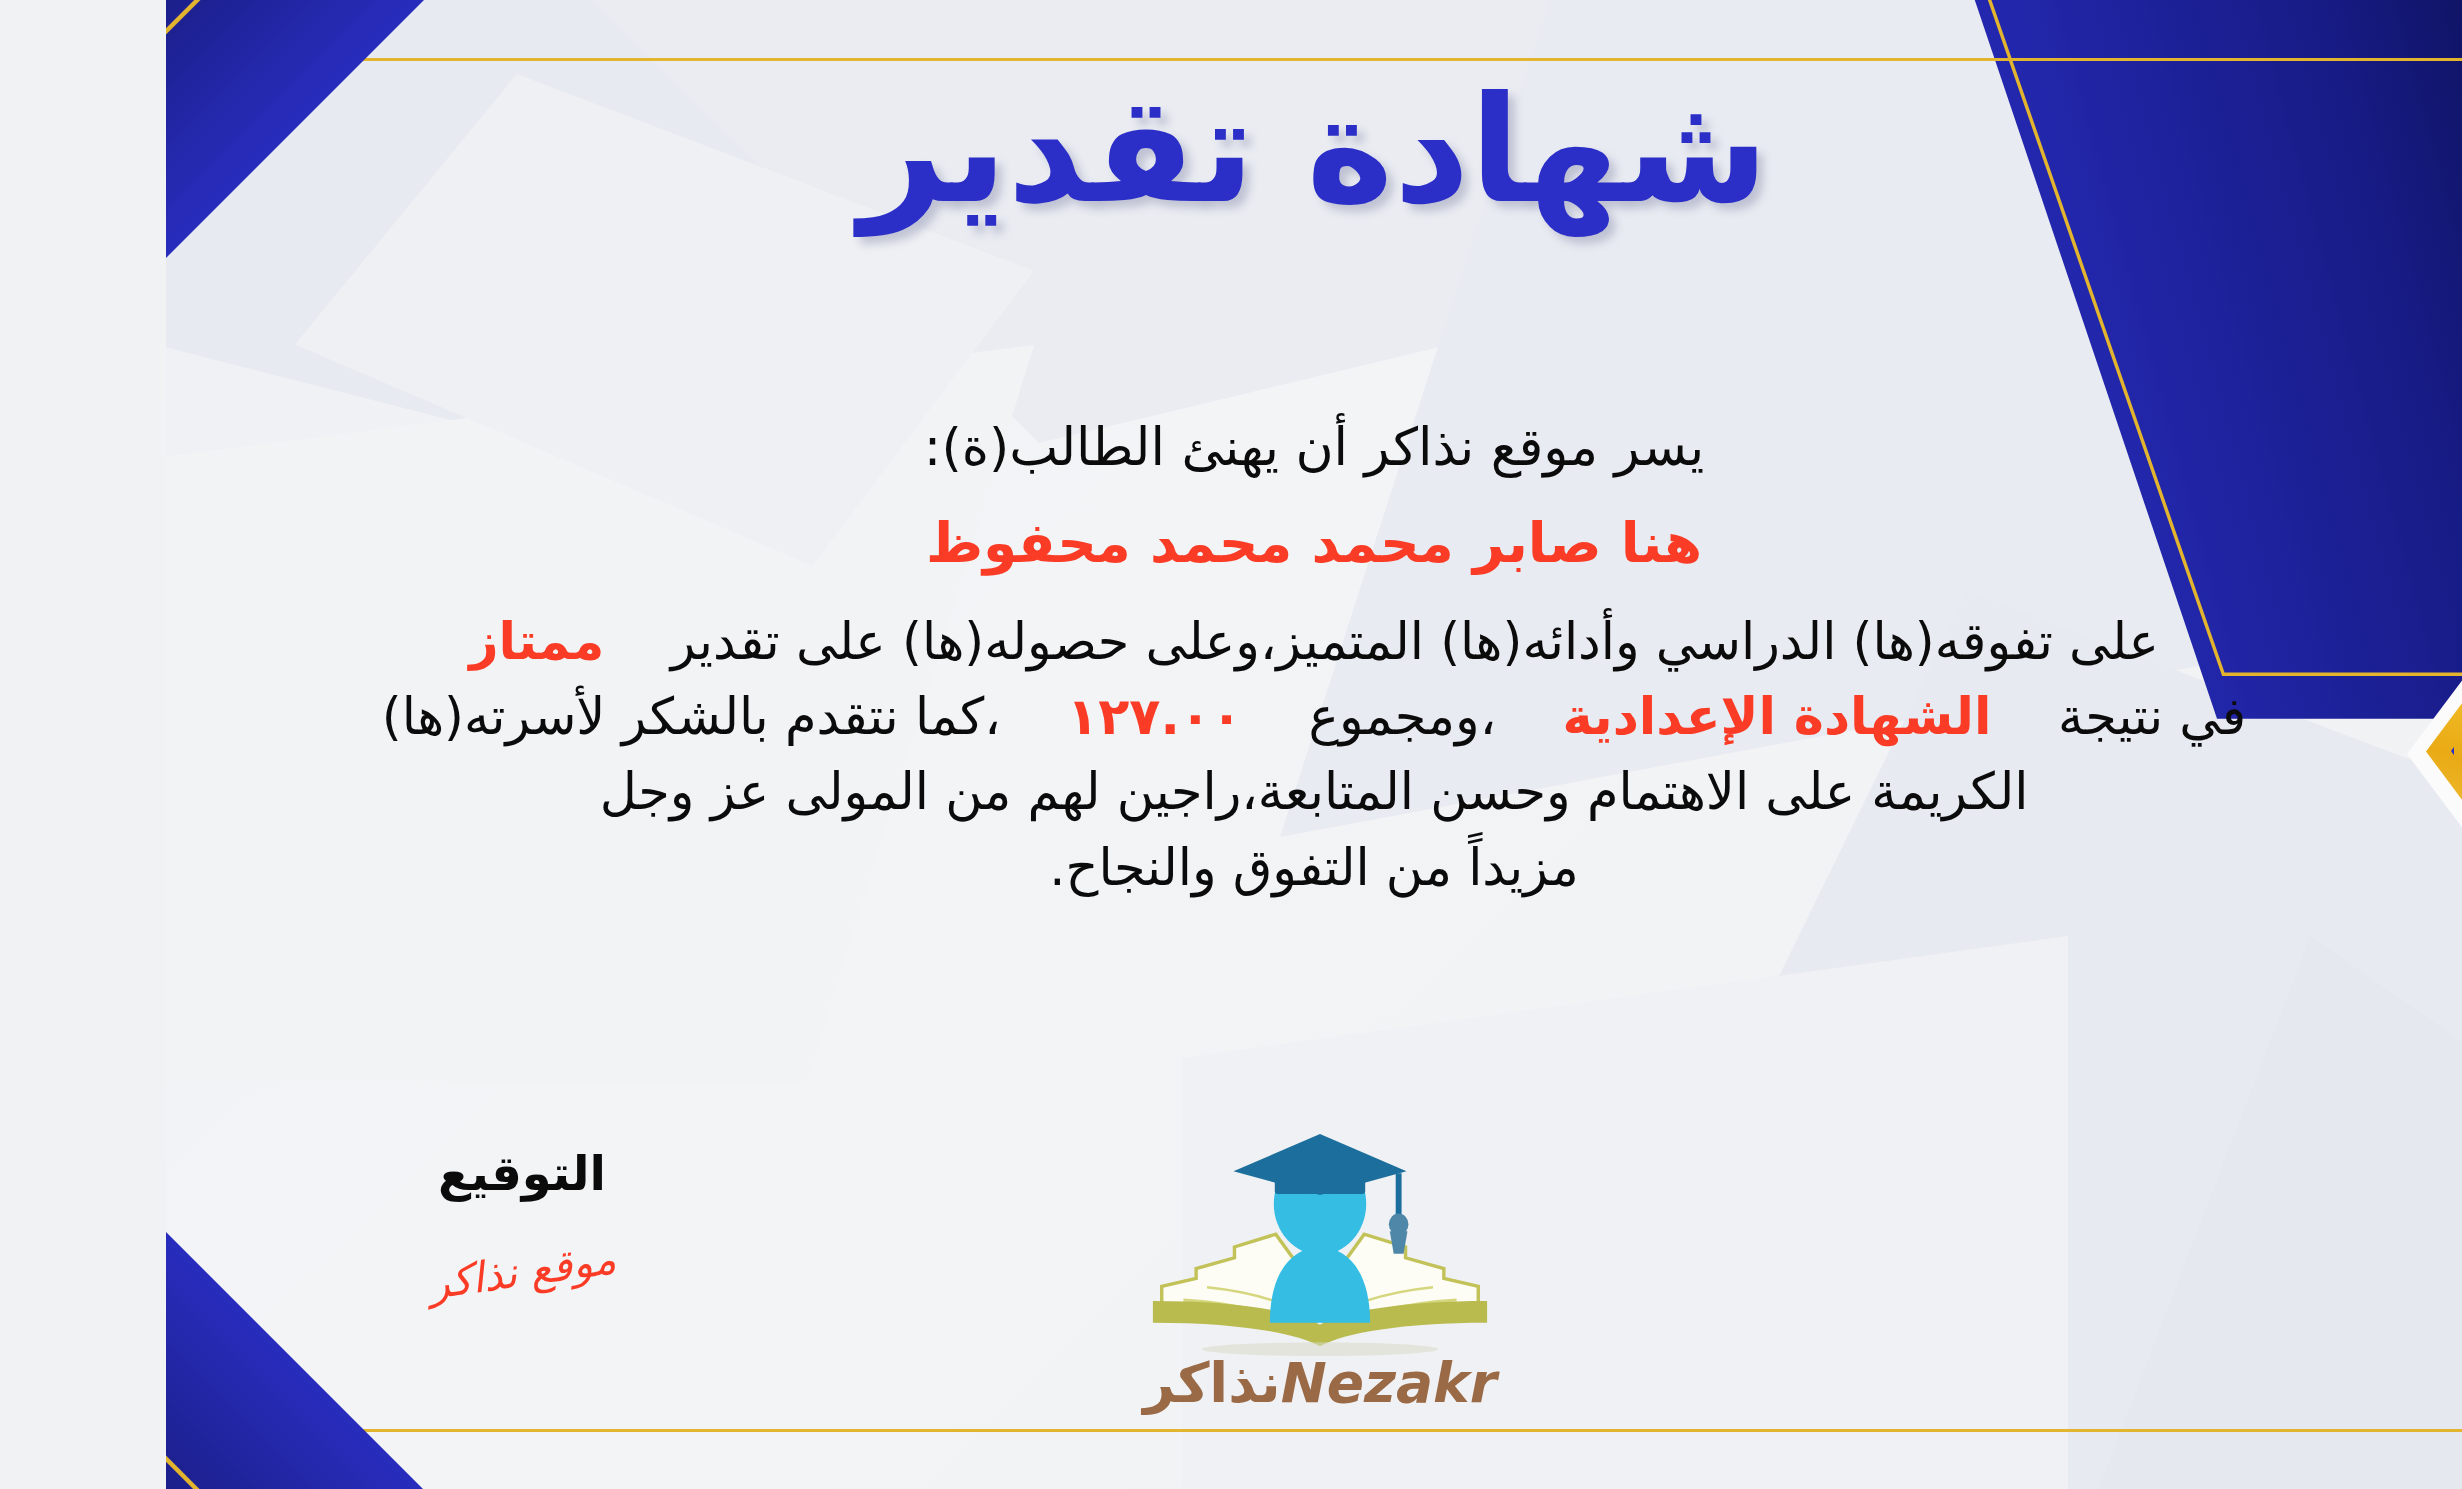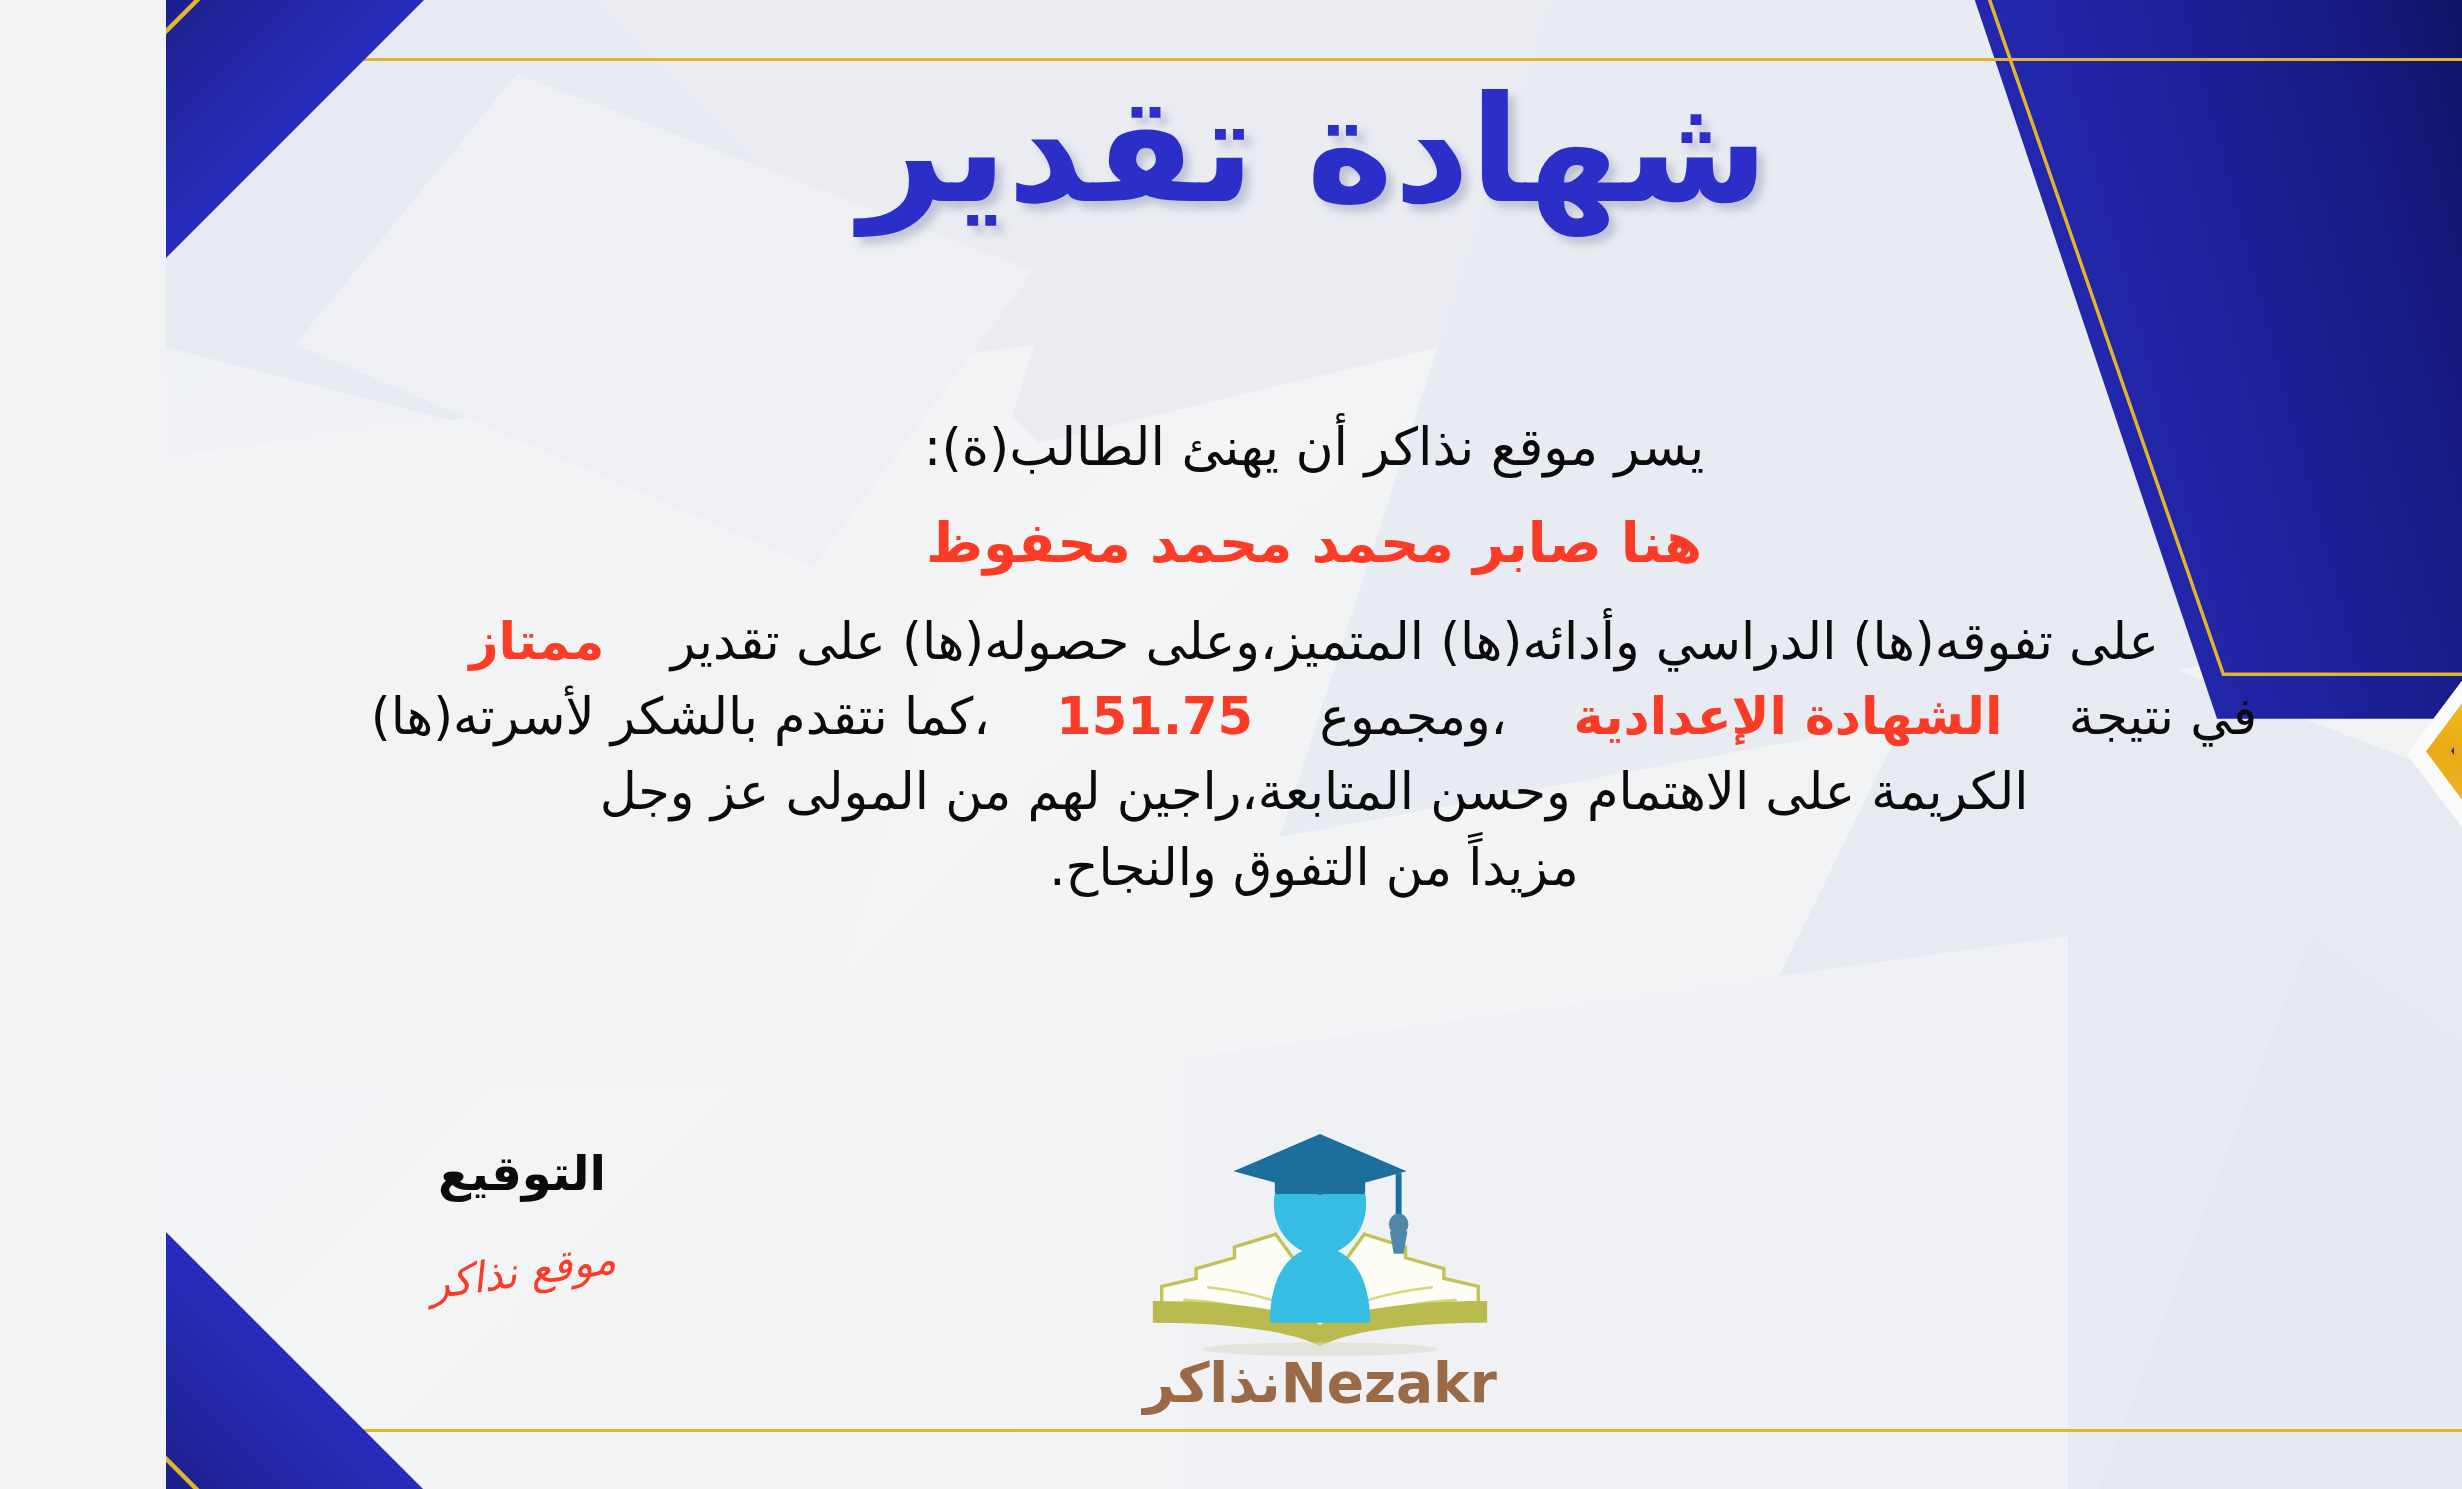--- a/index.html
+++ b/index.html
@@ -158,21 +158,21 @@
   .logo{
     position:absolute;left:1138px;top:1130px;width:364px;height:295px;
   }
   .logo svg{display:block;width:364px;height:231px;}
   .logo-text{
     text-align:center;margin-top:-4.9px;
     font-size:55px;font-weight:bold;color:#9a6a46;
     font-family:"DejaVu Sans","Liberation Sans",sans-serif;
     direction:rtl;line-height:1;
   }
-  .logo-text .en{}
+  .logo-text .en{font-style:italic;}
 </style>
 </head>
 <body>
 
 <div class="certificate">
 
   <div class="facet f1"></div>
   <div class="facet f2"></div>
   <div class="facet f3"></div>
   <div class="facet f4"></div>
@@ -230,21 +230,21 @@
         <span class="hl">ممتاز</span>
       </p>
 
       <p class="line">
         <span>في نتيجة</span>
         <span class="sp"></span>
         <span class="hl">الشهادة الإعدادية</span>
         <span class="sp"></span>
         <span>،ومجموع</span>
         <span class="sp"></span>
-        <span class="hl">151.75</span>
+        <span class="hl">١٢٧.٠٠</span>
         <span class="sp"></span>
         <span>،كما نتقدم بالشكر لأسرته(ها)</span>
       </p>
 
       <p class="line">الكريمة على الاهتمام وحسن المتابعة،راجين لهم من المولى عز وجل</p>
 
       <p class="line">مزيداً من التفوق والنجاح.</p>
     </div>
 
     <div class="signature">

